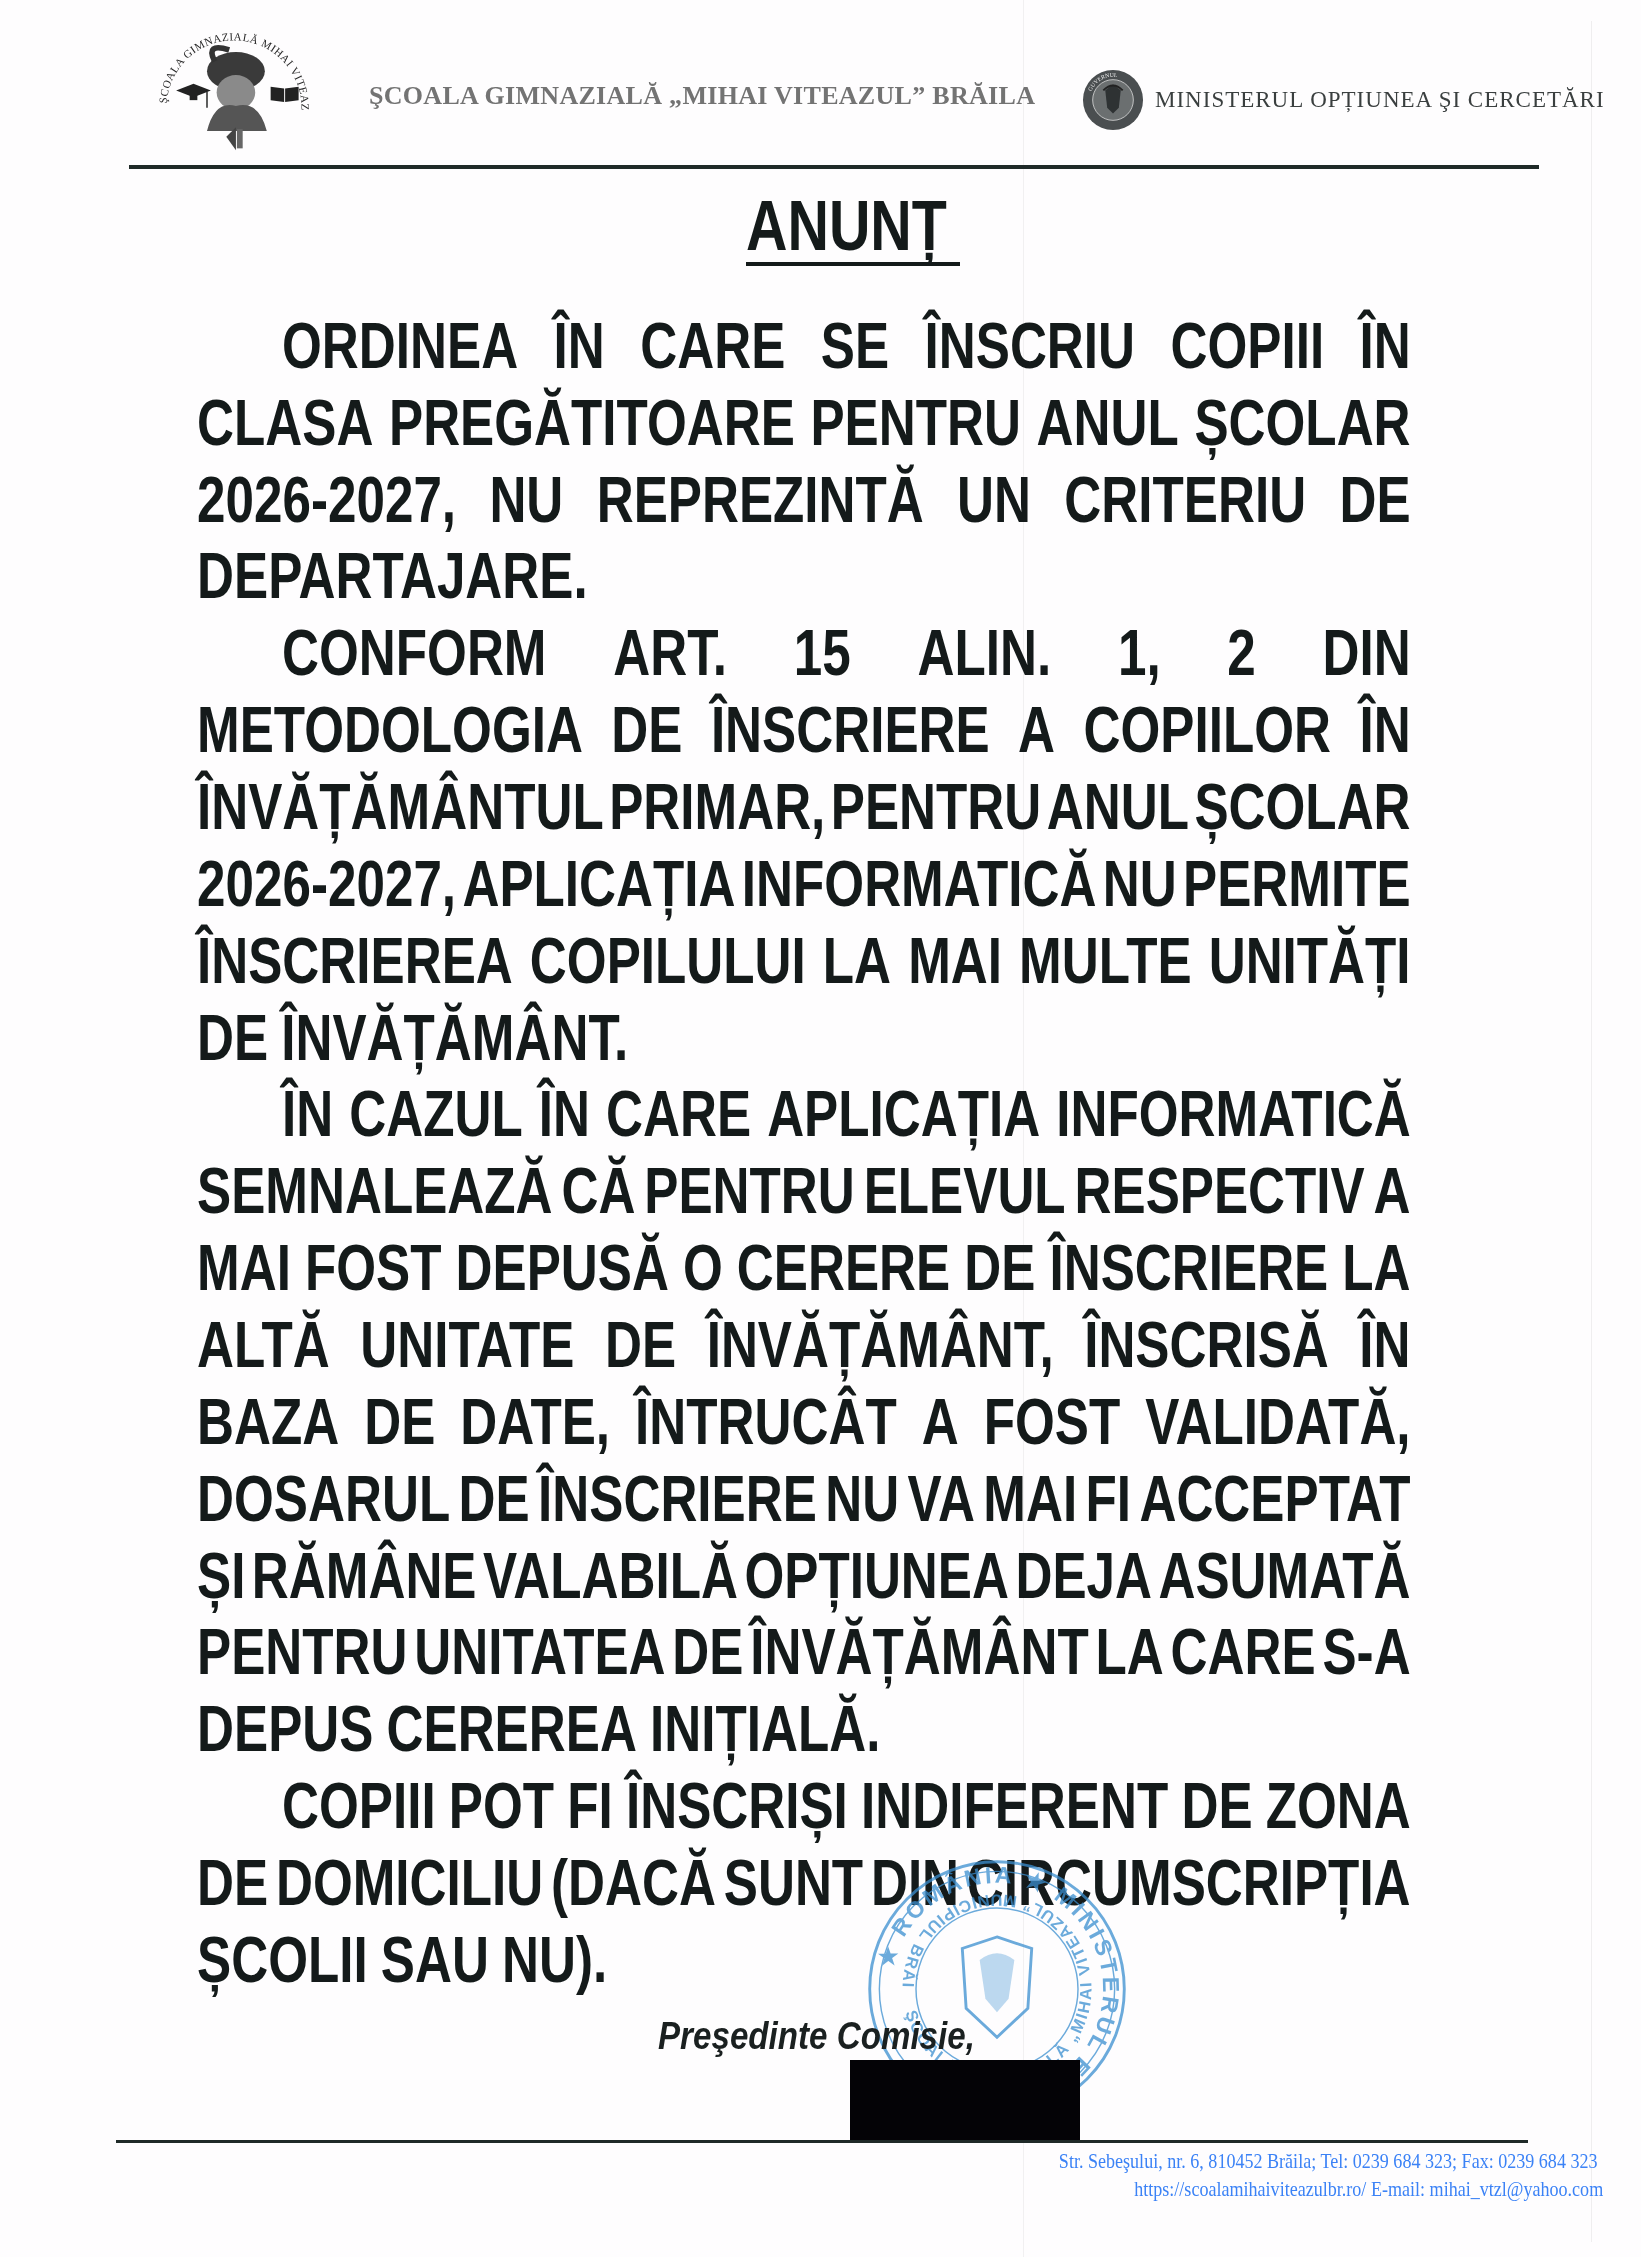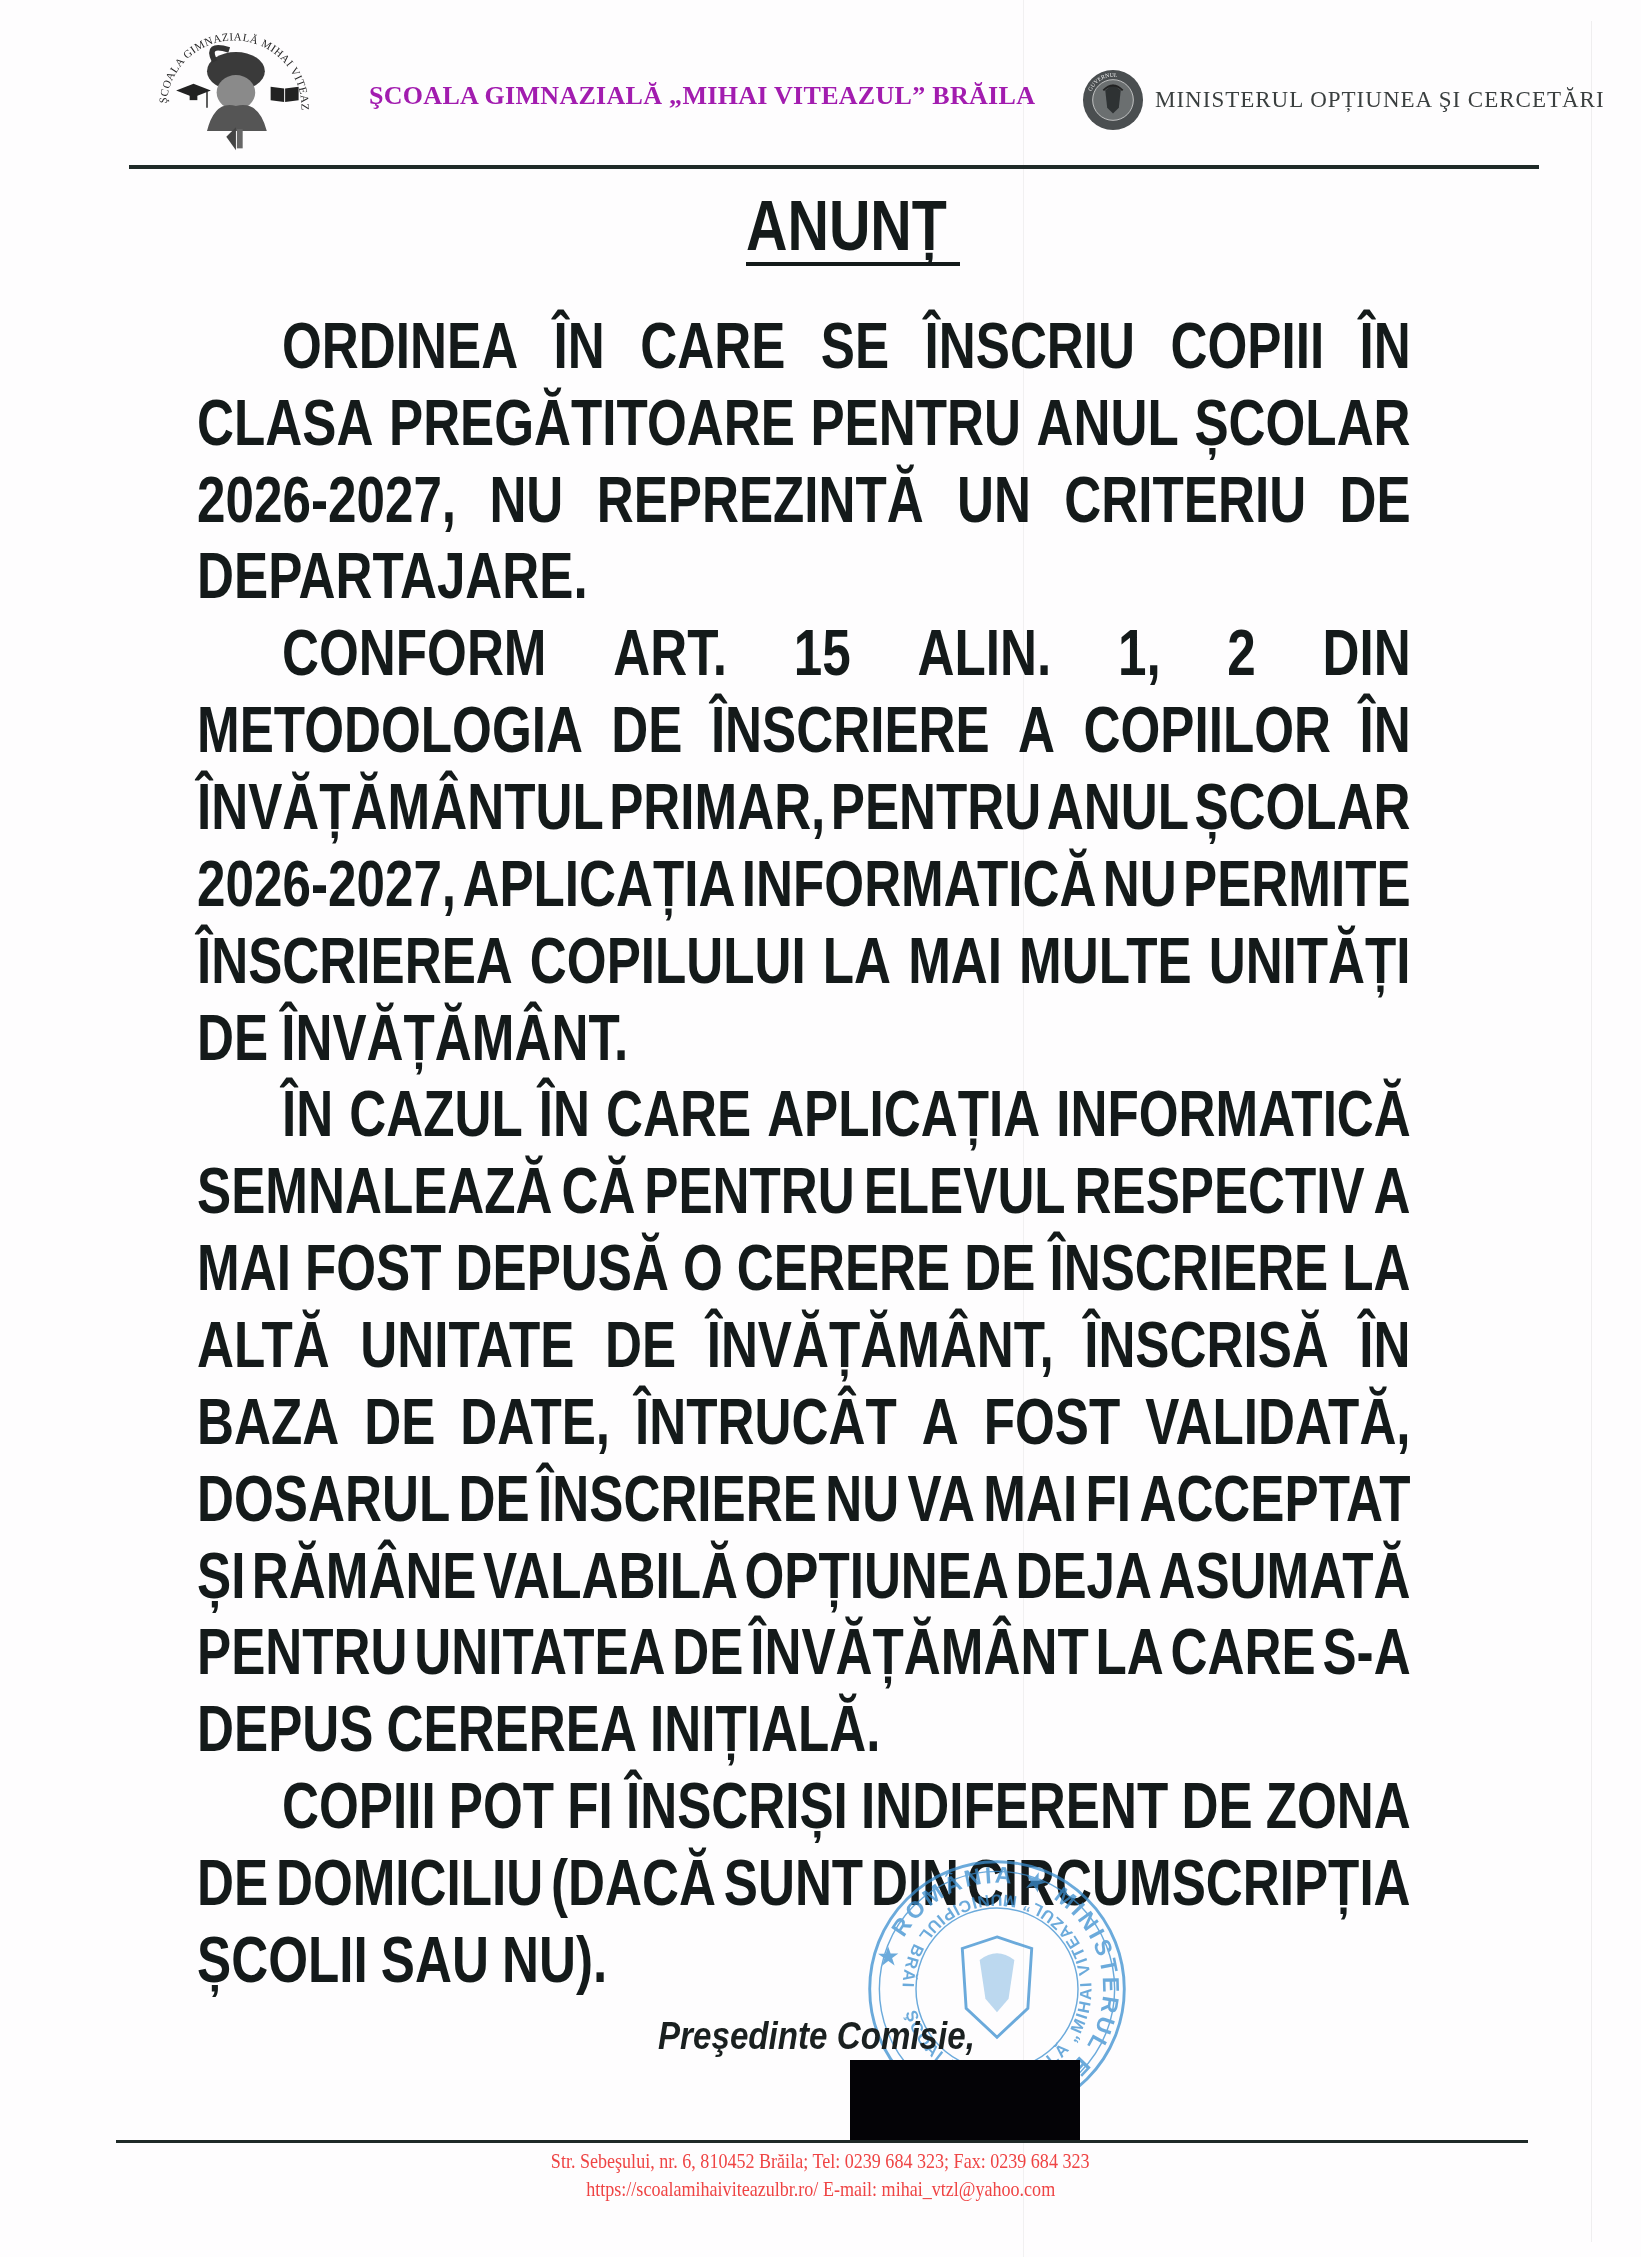--- a/index.html
+++ b/index.html
@@ -18,21 +18,21 @@
   }
   .edge-r {
     position: absolute; left: 1591px; top: 21px; width: 1px; height: 2221px;
     background: rgba(0,0,0,0.06);
   }
   
   .logo { position: absolute; left: 147px; top: 23px; width: 174px; height: 135px; }
   .school-name {
     position: absolute; left: 369px; top: 81px;
     font-family: "Liberation Serif", serif; font-weight: bold; font-size: 26px;
-    letter-spacing: 0.3px; color: #a21caf; white-space: nowrap;
+    letter-spacing: 0.3px; color: #737373; white-space: nowrap;
   }
   .emblem { position: absolute; left: 1082px; top: 69px; width: 62px; height: 62px; }
   .ministry-name {
     position: absolute; left: 1155px; top: 87px;
     font-family: "Liberation Serif", serif; font-size: 23px; letter-spacing: 1px;
     color: #3a3f3f; white-space: nowrap;
   }
   .header-rule {
     position: absolute; left: 129px; top: 165px; width: 1410px; height: 3.9px;
     background: #1f2a28;
@@ -70,22 +70,22 @@
   .stamp {
     position: absolute; left: 862px; top: 1854px; width: 270px; height: 270px;
     opacity: 0.75;
   }
   
   .footer-rule {
     position: absolute; left: 116px; top: 2140px; width: 1412px; height: 2.9px;
     background: #1f2a28;
   }
   .footer-line {
-    position: absolute; left: 0; width: 1641px; text-align: center;
-    font-family: "Liberation Serif", serif; font-size: 21px; color: #ef4444;
+    position: absolute; left: 0; width: 1641px; text-align: right;
+    font-family: "Liberation Serif", serif; font-size: 21px; color: #3b82f6;
     white-space: nowrap;
   }
   .footer-line span { display: inline-block; transform: scaleX(0.86); }
 </style>
 </head>
 <body>
 
 <div class="page">
   <div class="fold-v"></div>
   <div class="edge-r"></div>

